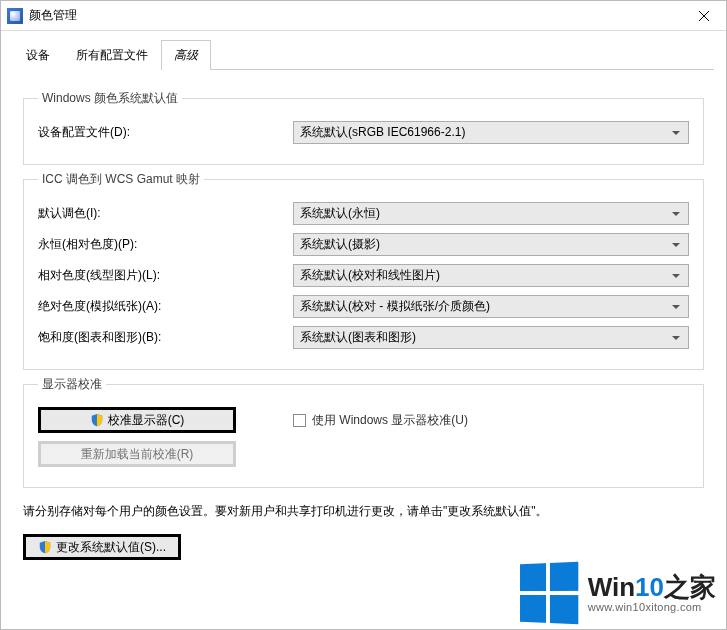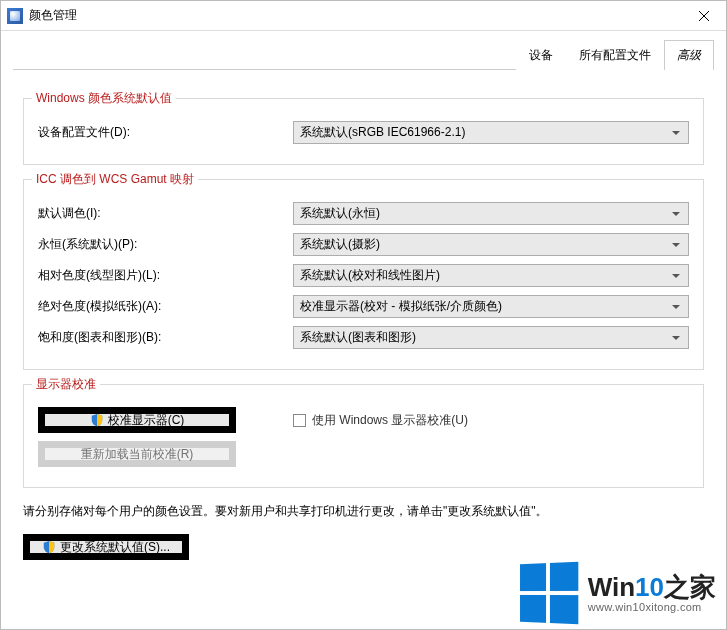--- a/index.html
+++ b/index.html
@@ -42,21 +42,20 @@
   .titlebar .close {
     width: 45px; height: 30px;
     display:flex; align-items:center; justify-content:center;
     font-size: 14px;
   }
   .titlebar .close svg { width:10px; height:10px; }
   
   .tabstrip {
     display:flex;
     padding: 8px 12px 0 12px;
-    justify-content: flex-end;
   }
   .tab {
     padding: 6px 12px 6px 12px;
     border: 1px solid transparent;
     border-bottom: none;
     position: relative;
     top: 1px;
     background: #fff;
   }
   .tab.active {
@@ -76,24 +75,24 @@
   .group {
     border: 1px solid #d9d9d9;
     border-radius: 0;
     position: relative;
     margin: 12px 0 14px 0;
     padding: 14px 14px 12px 14px;
   }
   .group > .legend {
     position: absolute;
     top: -9px;
-    left: 8px;
+    left: 14px;
     background: #fff;
     padding: 0 4px;
-    color: #b91c1c;
+    color: #404040;
   }
   .row {
     display:flex;
     align-items:center;
     margin: 8px 0;
   }
   .row .label {
     flex: 0 0 255px;
   }
   .row .control { flex: 1; }
@@ -117,21 +116,21 @@
     border-right:4px solid transparent;
     border-top:4px solid #555;
     transform: translateY(-50%);
   }
   .btn {
     display:inline-flex;
     align-items:center;
     justify-content:center;
     height: 26px;
     padding: 0 14px;
-    border: 7px solid #000000;
+    border: 3px solid #000000;
     background: #e9e9e9;
     font-size: 12px;
     gap:4px;
   }
   .btn.wide { width: 198px; }
   .btn.disabled {
     color: #737373;
     border-color: #cfcfcf;
     background: #f0f0f0;
   }
@@ -222,42 +221,42 @@
     <div class="row">
       <div class="label">默认调色(I):</div>
       <div class="control">
         <div class="select">
           <span>系统默认(永恒)</span>
         </div>
       </div>
     </div>
 
     <div class="row">
-      <div class="label">永恒(系统默认)(P):</div>
+      <div class="label">永恒(相对色度)(P):</div>
       <div class="control">
         <div class="select">
           <span>系统默认(摄影)</span>
         </div>
       </div>
     </div>
 
     <div class="row">
       <div class="label">相对色度(线型图片)(L):</div>
       <div class="control">
         <div class="select">
           <span>系统默认(校对和线性图片)</span>
         </div>
       </div>
     </div>
 
     <div class="row">
       <div class="label">绝对色度(模拟纸张)(A):</div>
       <div class="control">
         <div class="select">
-          <span>校准显示器(校对 - 模拟纸张/介质颜色)</span>
+          <span>系统默认(校对 - 模拟纸张/介质颜色)</span>
         </div>
       </div>
     </div>
 
     <div class="row">
       <div class="label">饱和度(图表和图形)(B):</div>
       <div class="control">
         <div class="select">
           <span>系统默认(图表和图形)</span>
         </div>

